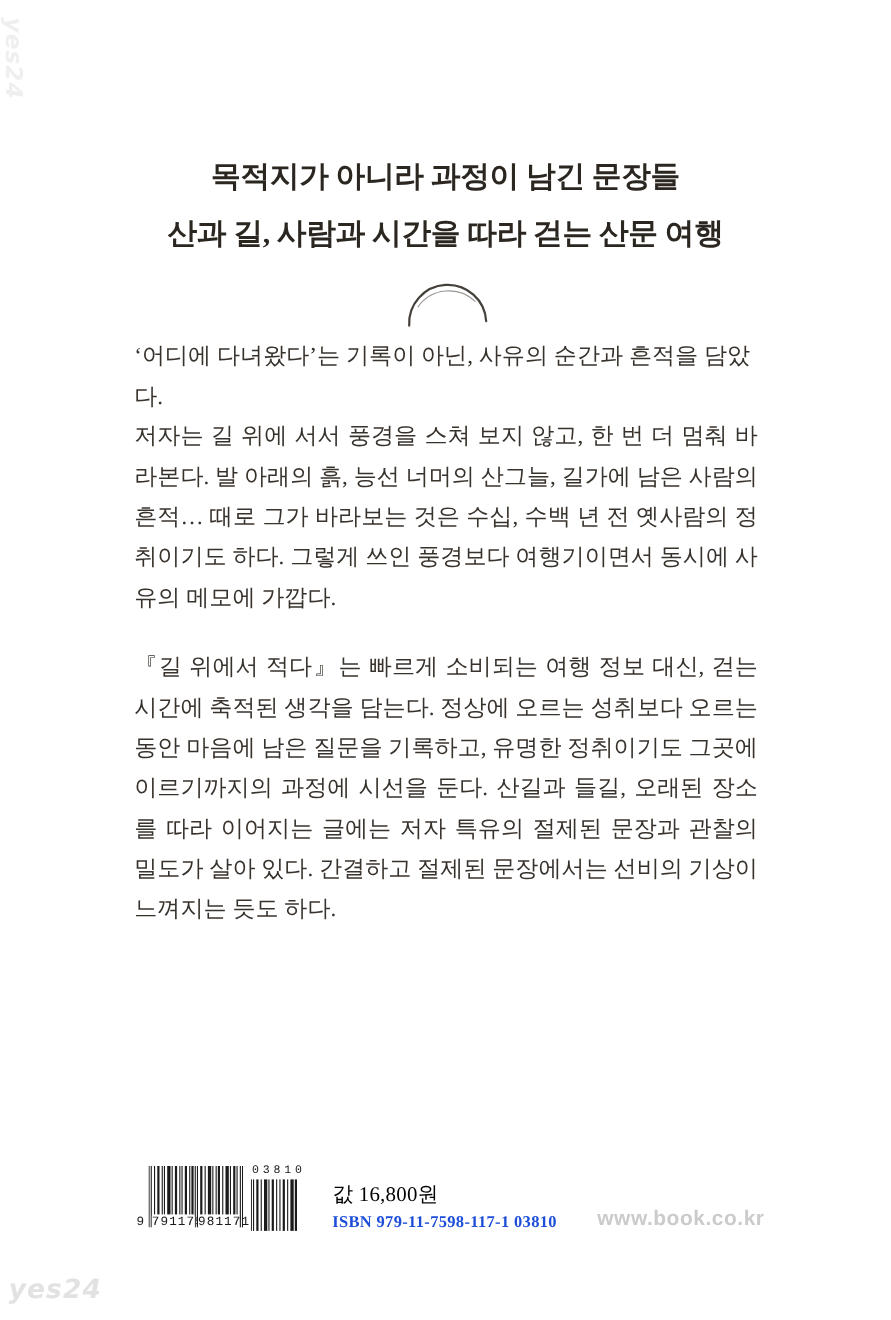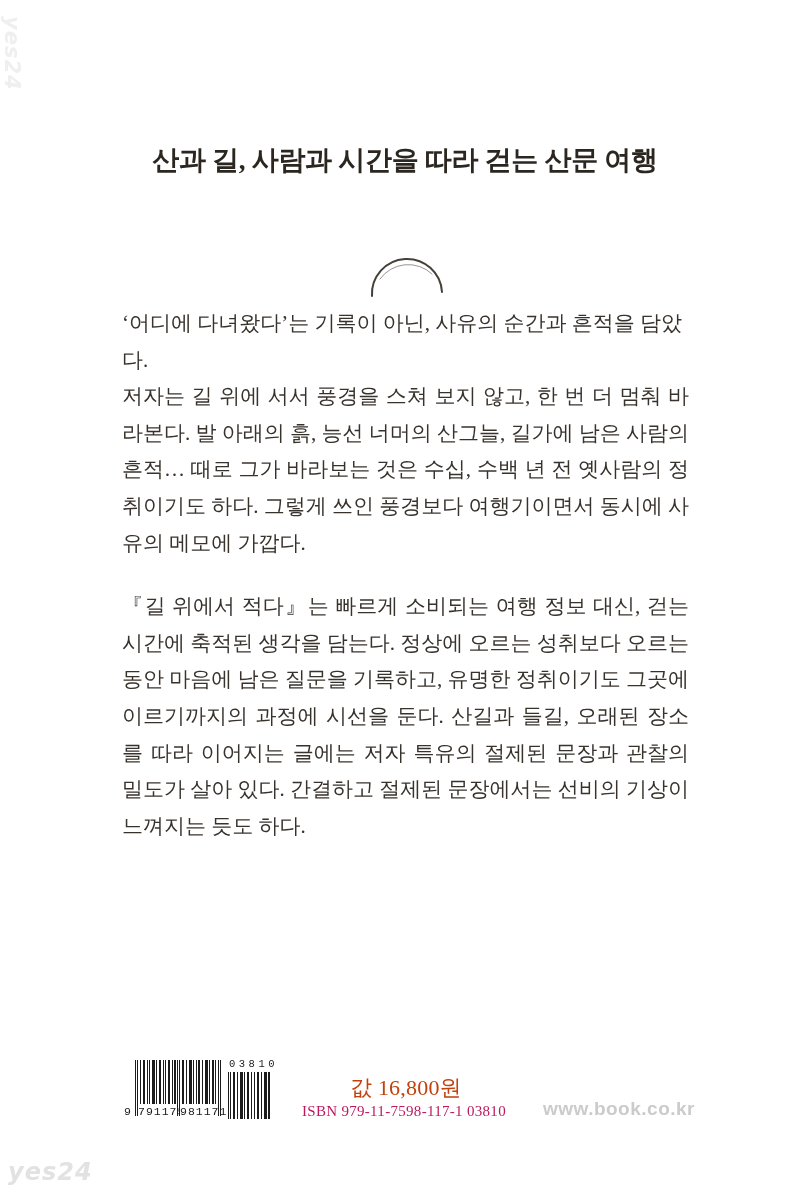--- a/index.html
+++ b/index.html
@@ -87,41 +87,42 @@
   .addon{position:absolute;left:93px;top:0;width:44px;height:62px;}
   .addon-digits{
     position:absolute;left:1px;top:-1px;
     font-family:"Liberation Mono","DejaVu Sans Mono",monospace;
     font-size:10.5px;color:var(--ink);
     letter-spacing:3.5px;line-height:11px;white-space:nowrap;
   }
   .addon svg{position:absolute;left:0;top:12px;}
   .price{
     position:absolute;left:302px;top:1073px;
-    font-size:22px;color:#c2410c;letter-spacing:0.2px;margin-left:48px;
+    font-size:19px;color:#000000;letter-spacing:0.2px;
   }
   .isbn{
     position:absolute;left:302px;top:1103px;
-    font-size:15px;font-weight:400;color:#be185d;letter-spacing:0.3px;
+    font-size:15px;font-weight:700;color:#1d4ed8;letter-spacing:0.3px;
   }
   .site{
     position:absolute;left:543px;top:1098px;
     font-family:Liberation Sans, sans-serif;
     font-weight:bold;font-size:19px;
     color:var(--url-color);letter-spacing:0.5px;text-align:center;
   }
 </style>
 </head>
 <body>
 
 <div class="page">
 
   <div class="wm wm-top">yes24</div>
 
   <div class="headline">
+    <div>목적지가 아니라 과정이 남긴 문장들</div>
     <div>산과 길, 사람과 시간을 따라 걷는 산문 여행</div>
   </div>
 
   <svg class="arc" viewBox="0 0 82 56" aria-hidden="true">
     <path d="M6,51 A34.5,34.5 0 1 1 76,47" fill="none" stroke="#45403a" stroke-width="2" stroke-linecap="round"></path>
     <path d="M14,34 A34.5,34.5 0 0 1 66,29" fill="none" stroke="#45403a" stroke-width="1" stroke-linecap="round" opacity="0.55"></path>
   </svg>
 
   <div class="copy">
     <p class="lead">‘어디에 다녀왔다’는 기록이 아닌, 사유의 순간과 흔적을 담았다.</p>

